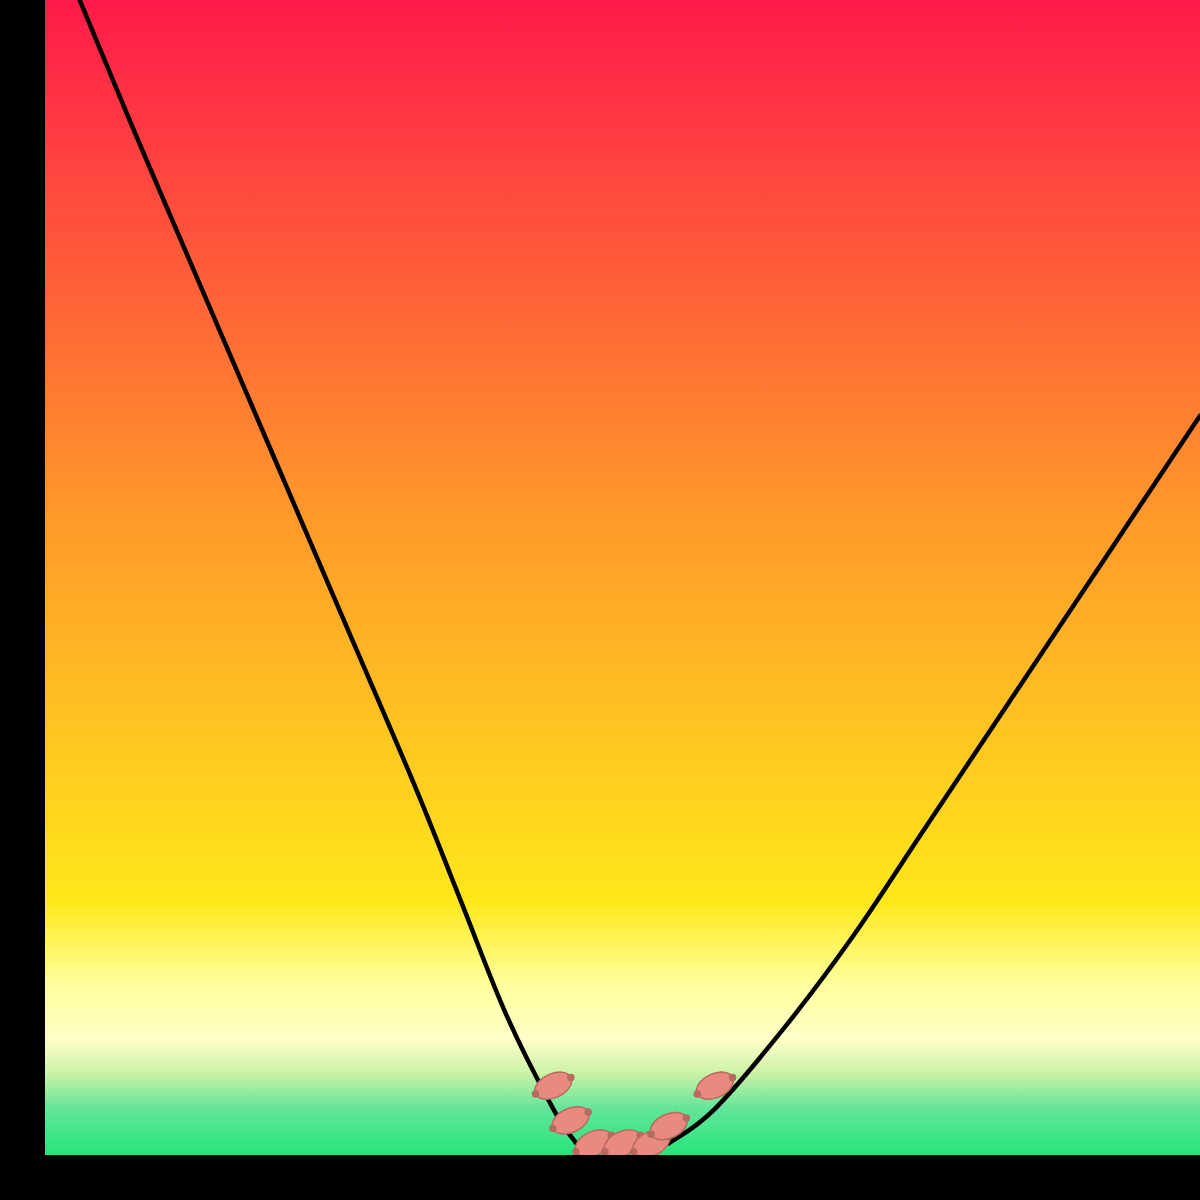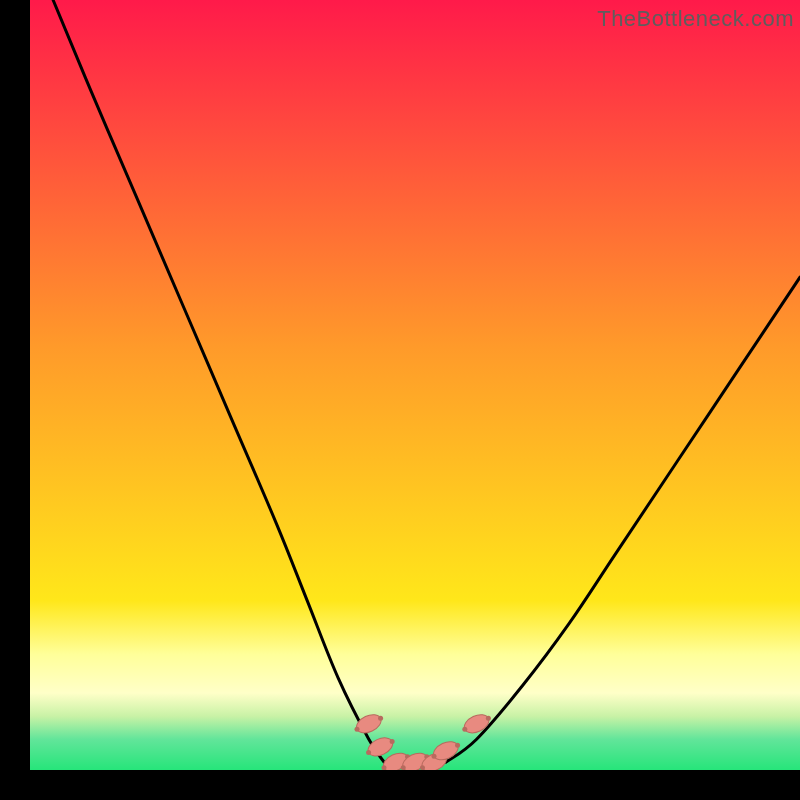--- a/index.html
+++ b/index.html
@@ -37,21 +37,20 @@
   }
   svg {
     display: block;
   }
 </style>
 </head>
 <body>
 
 <div class="frame">
   <div class="plot">
-    <div class="watermark">TheBottleneck.com</div>
     <svg id="chart-svg" width="770" height="770" viewBox="0 0 770 770">
       <defs>
         <linearGradient id="bg-grad" x1="0" y1="0" x2="0" y2="1">
           <stop id="g0" offset="0%" stop-color="#ff1a4a"></stop>
           <stop id="g1" offset="45%" stop-color="#ff9a2a"></stop>
           <stop id="g2" offset="78%" stop-color="#ffe71a"></stop>
           <stop id="g3" offset="85%" stop-color="#ffff9a"></stop>
           <stop id="g4" offset="90%" stop-color="#ffffc8"></stop>
           <stop id="g5" offset="93%" stop-color="#c9f2a6"></stop>
           <stop id="g6" offset="96%" stop-color="#62e59a"></stop>

